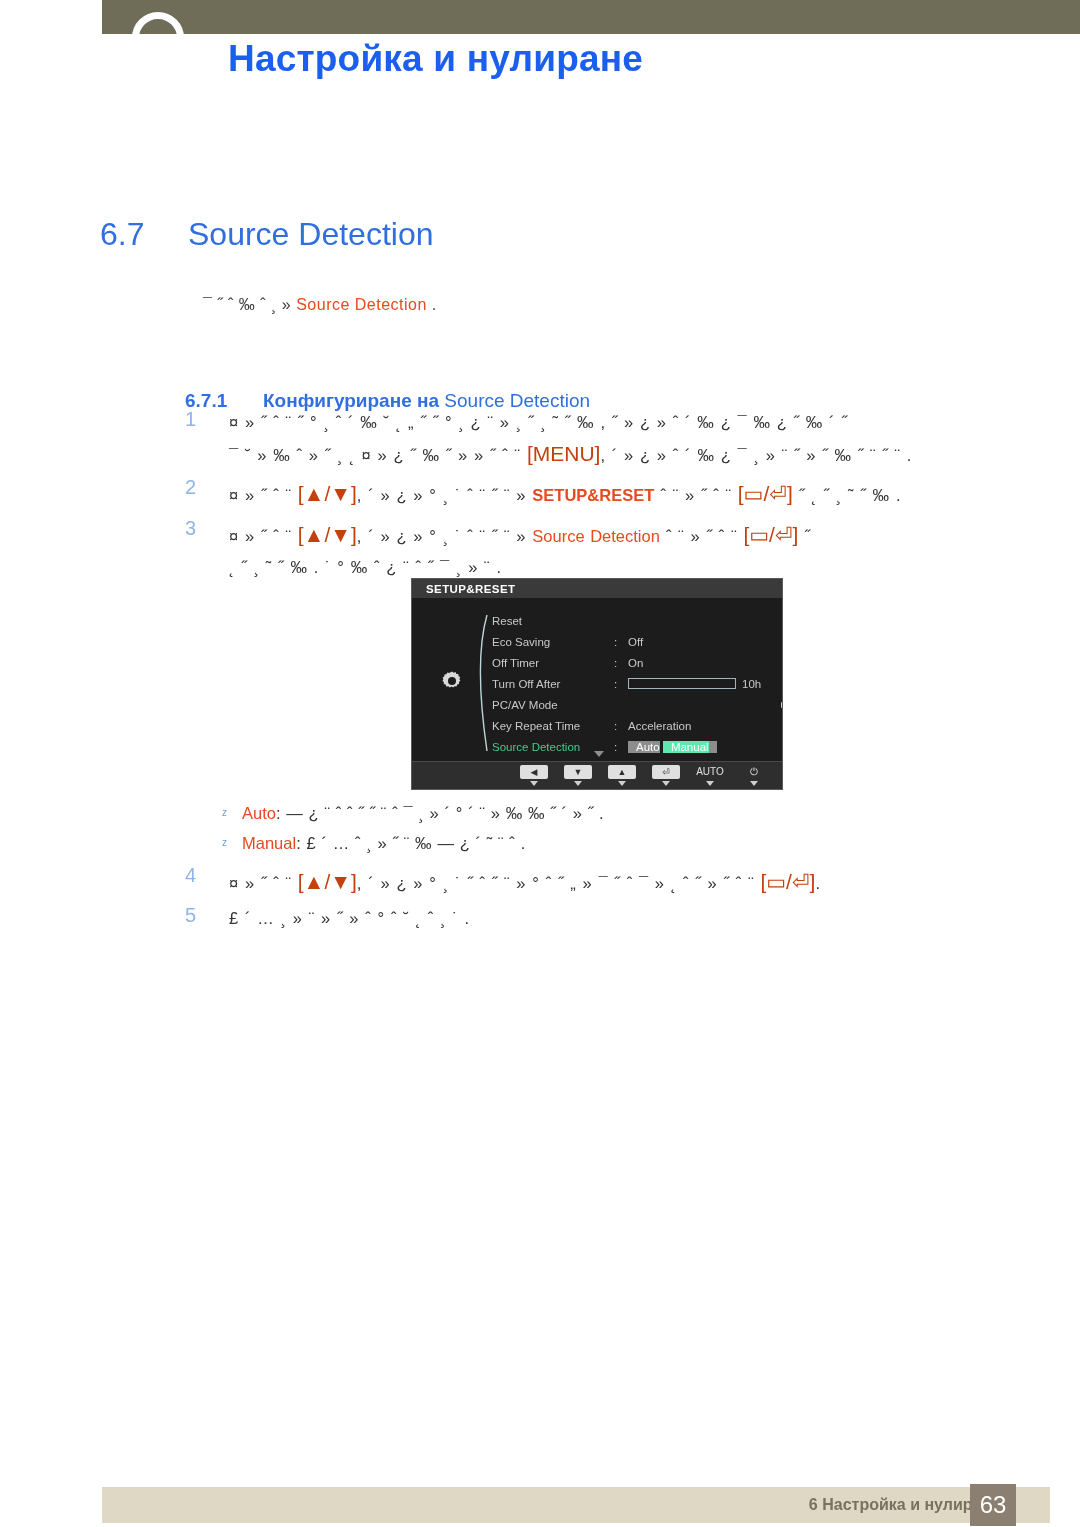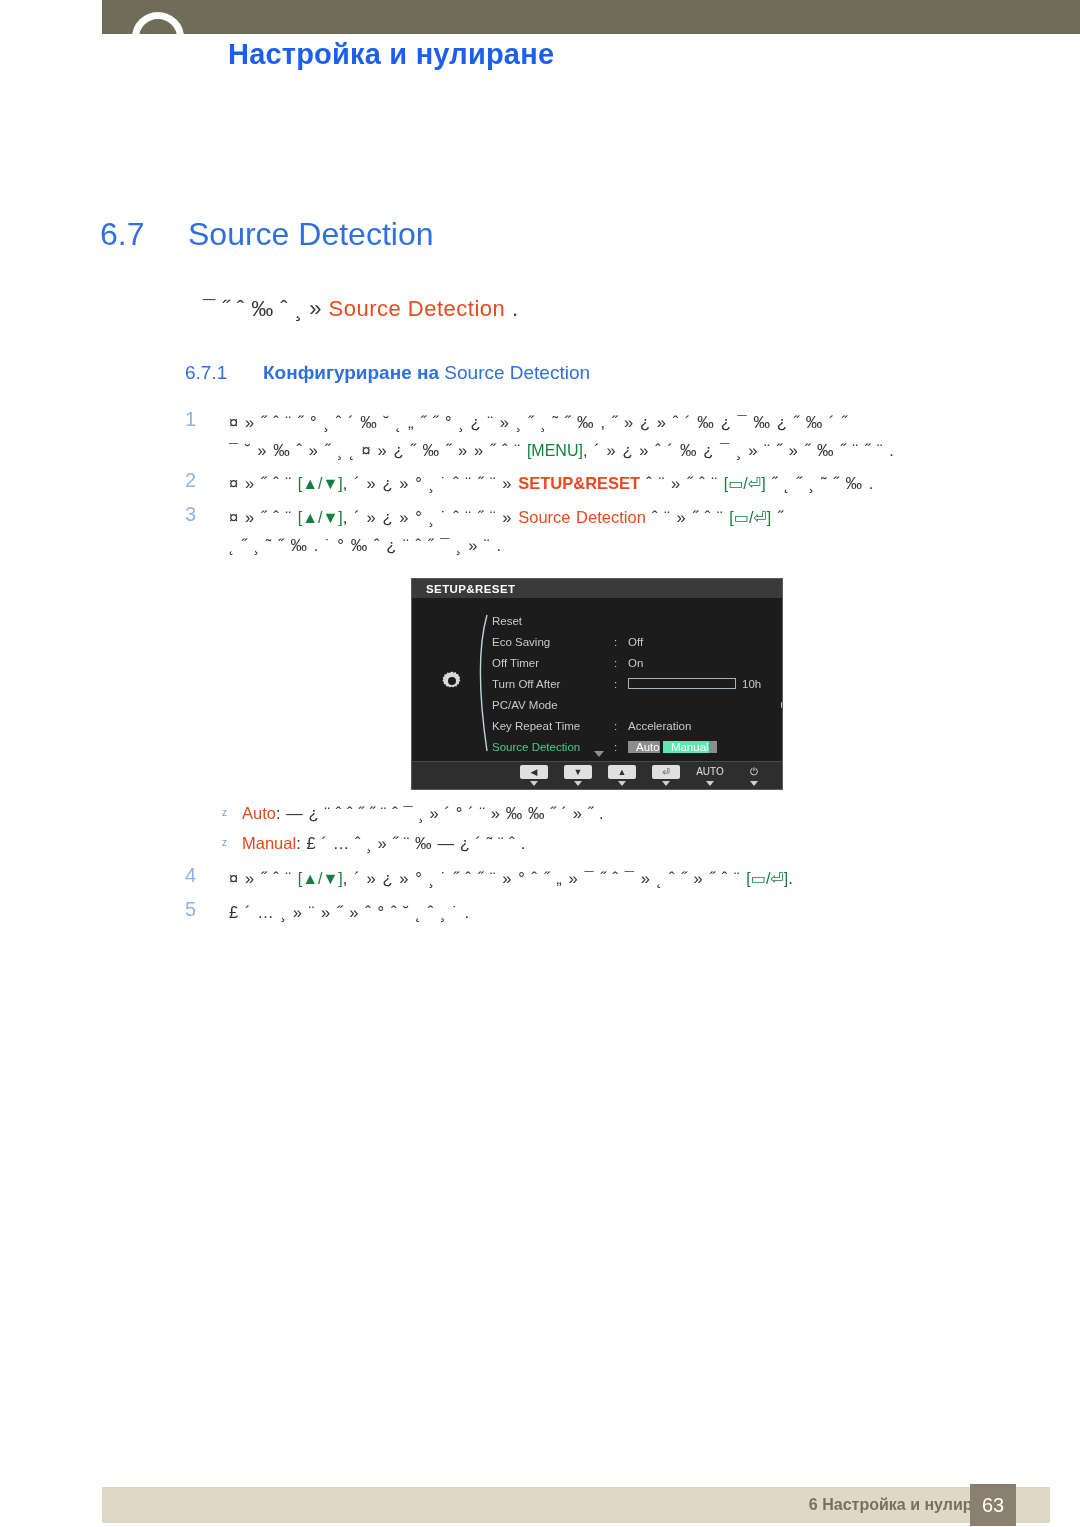--- a/index.html
+++ b/index.html
@@ -48,21 +48,21 @@
     width: 38px;
     height: 38px;
     border: 7px solid #ffffff;
     border-radius: 50%;
     box-sizing: content-box;
   }
   .header-title {
     position: absolute;
     left: 228px;
     top: 38px;
-    font-size: 29px;
+    font-size: 37px;
     font-weight: bold;
     color: #1a5ff0;
     letter-spacing: 0.2px;
     white-space: nowrap;
   }
 
   
   .section-heading {
     position: absolute;
     left: 100px;
@@ -73,41 +73,42 @@
   }
   .section-heading .num {
     display: inline-block;
     width: 88px;
   }
 
   .intro-line {
     position: absolute;
     left: 203px;
     top: 296px;
-    font-size: 22px;
+    font-size: 16px;
     color: #3a3a3a;
     white-space: nowrap;
     letter-spacing: 0.5px;
   }
   .intro-line .hl {
     color: #e8491d;
   }
 
   .sub-heading {
     position: absolute;
     left: 185px;
     top: 362px;
     font-size: 19px;
     color: #2f6fe0;
     white-space: nowrap;
   }
   .sub-heading .num {
     display: inline-block;
     width: 78px;
-    font-weight: normal;
+    font-weight: bold;
+    margin-top: 28px;
   }
   .sub-heading .bold {
     font-weight: bold;
   }
 
   
   .steps {
     position: absolute;
     left: 185px;
     top: 408px;
@@ -130,23 +131,23 @@
   }
   .step-body {
     margin-left: 44px;
     font-size: 16.5px;
     color: #333333;
     line-height: 1.72;
     letter-spacing: 0.6px;
     word-spacing: 1px;
   }
   .step-body .key {
-    color: #15803d;
+    color: #c2410c;
     letter-spacing: 0;
-    font-size: 16px;
+    font-size: 21px;
   }
   .step-body .hl {
     color: #e8491d;
     font-weight: bold;
     letter-spacing: 0;
   }
   .step-body .hl-reg {
     color: #e8491d;
     letter-spacing: 0;
   }
@@ -385,21 +386,21 @@
     white-space: nowrap;
   }
   .footer-page {
     position: absolute;
     left: 970px;
     top: 1484px;
     width: 46px;
     height: 42px;
     background: #8a7f70;
     color: #ffffff;
-    font-size: 20px;
+    font-size: 24px;
     line-height: 42px;
     text-align: center;
   }
 </style>
 </head>
 <body>
 
 <div class="top-banner"></div>
 <div class="chapter-badge">
   

